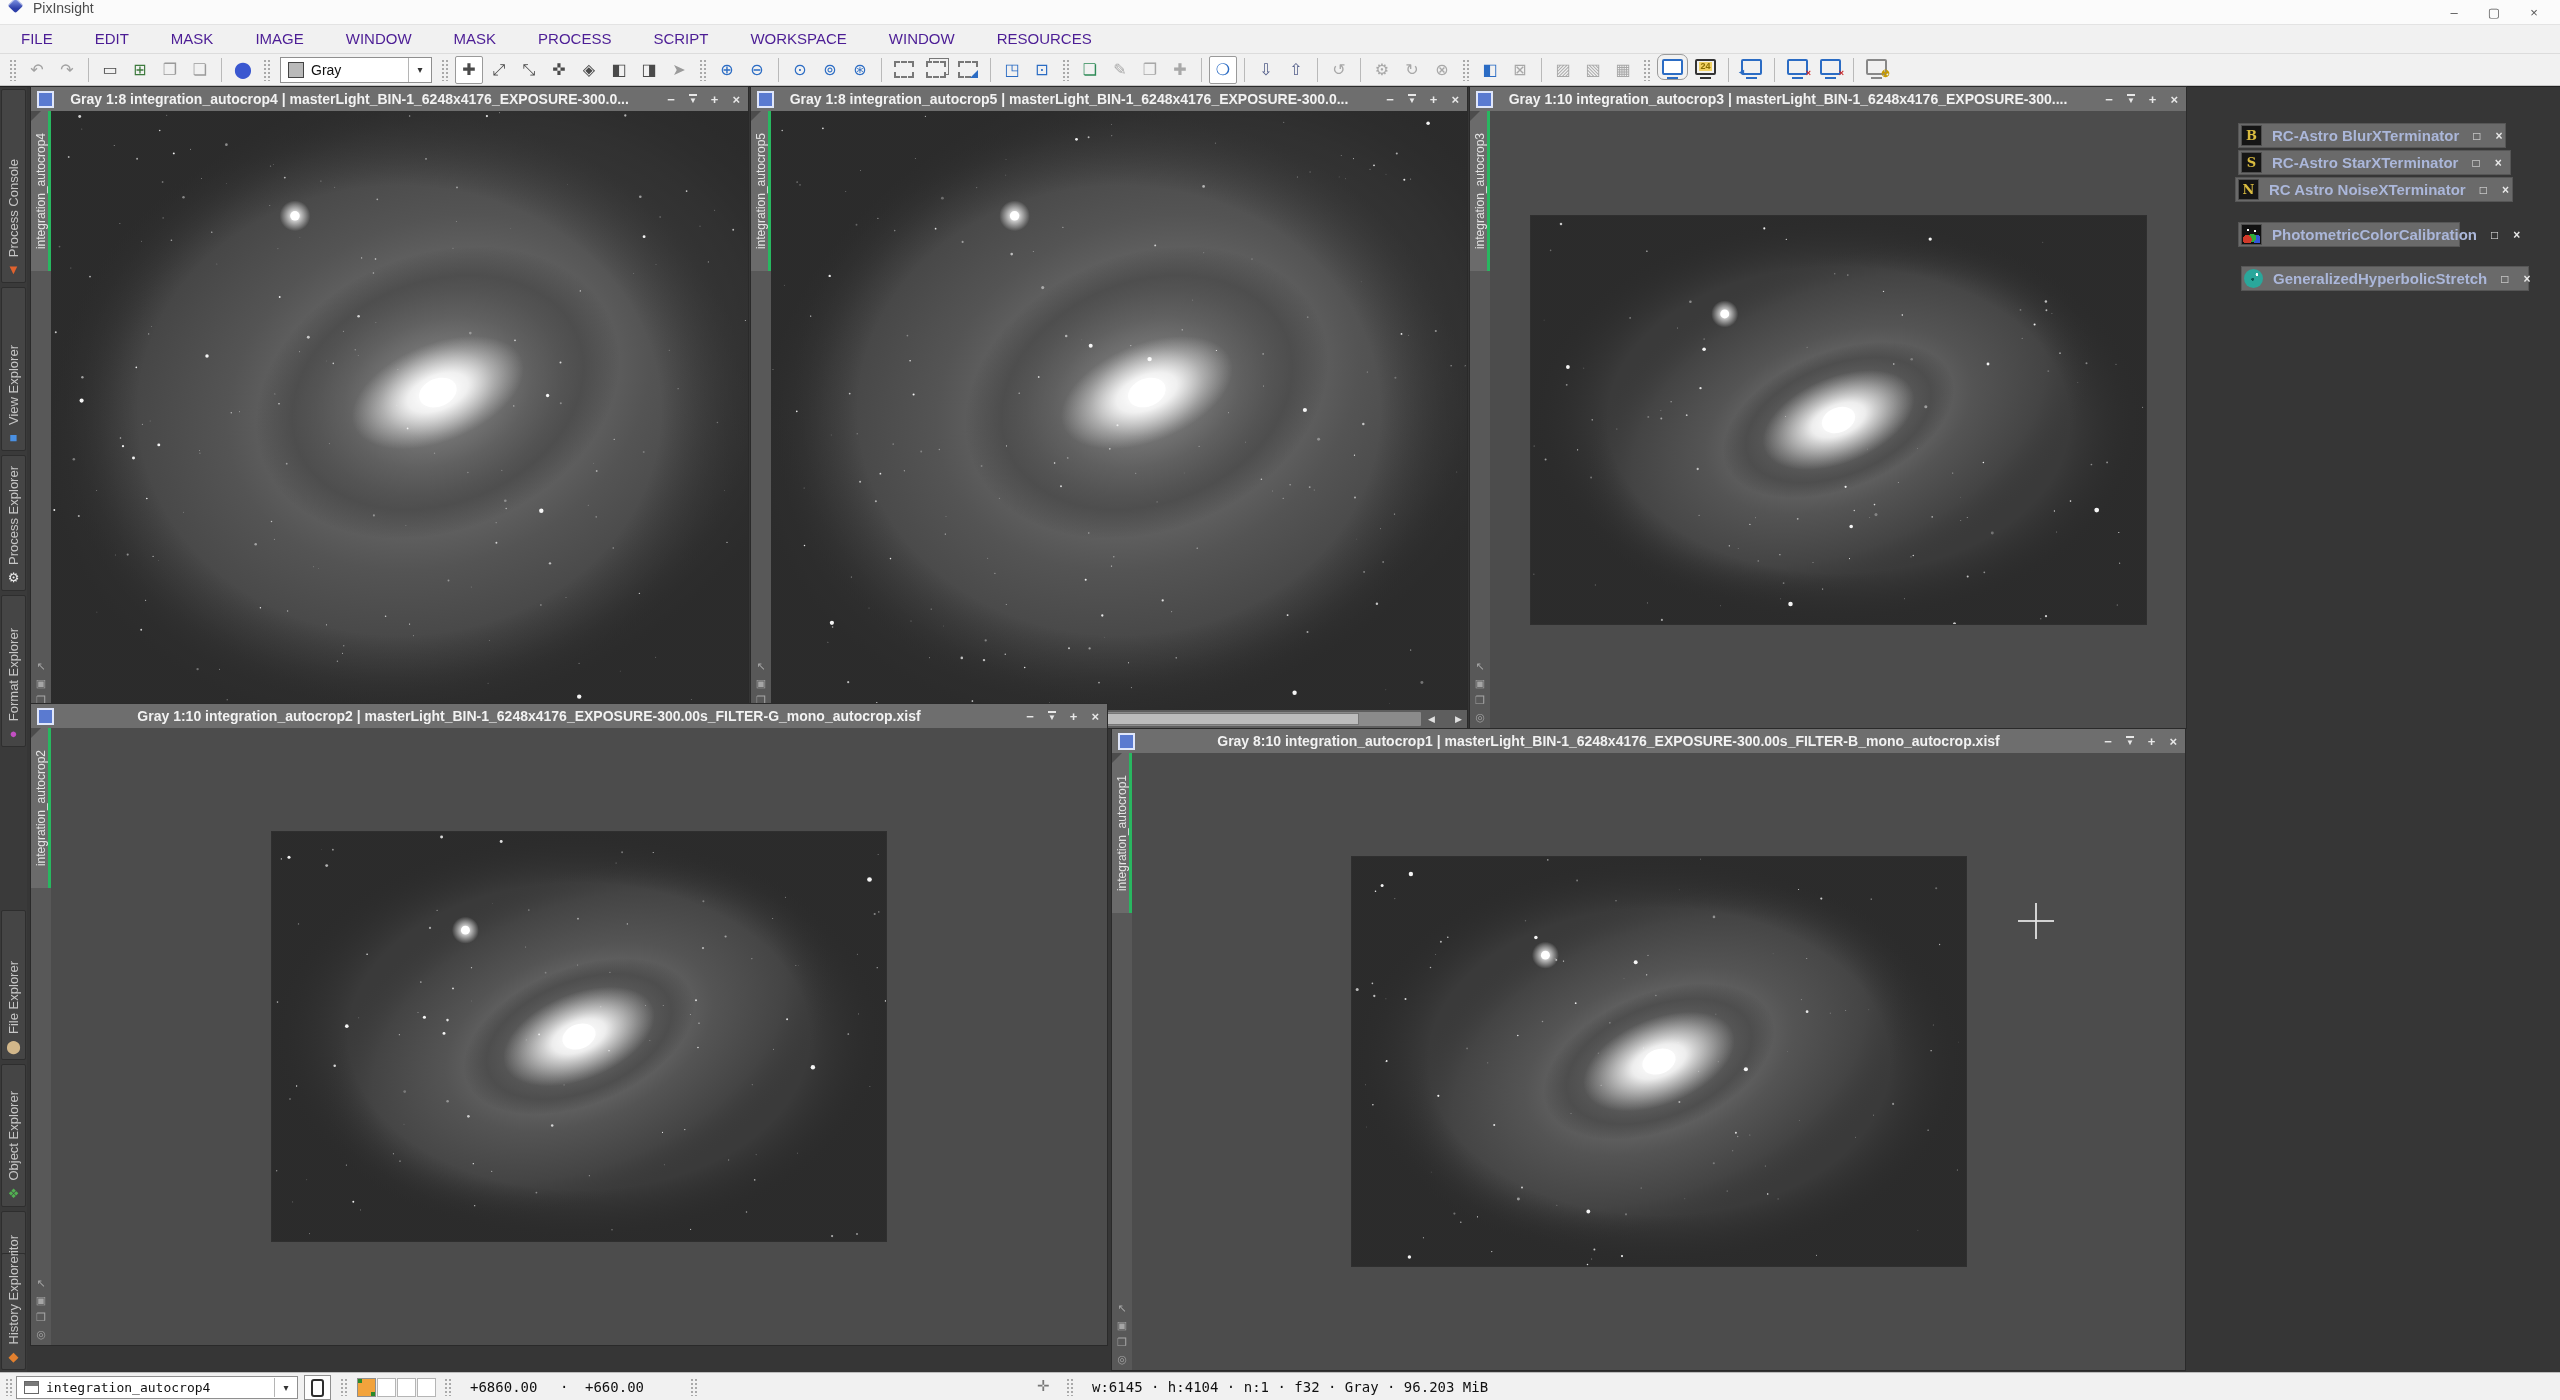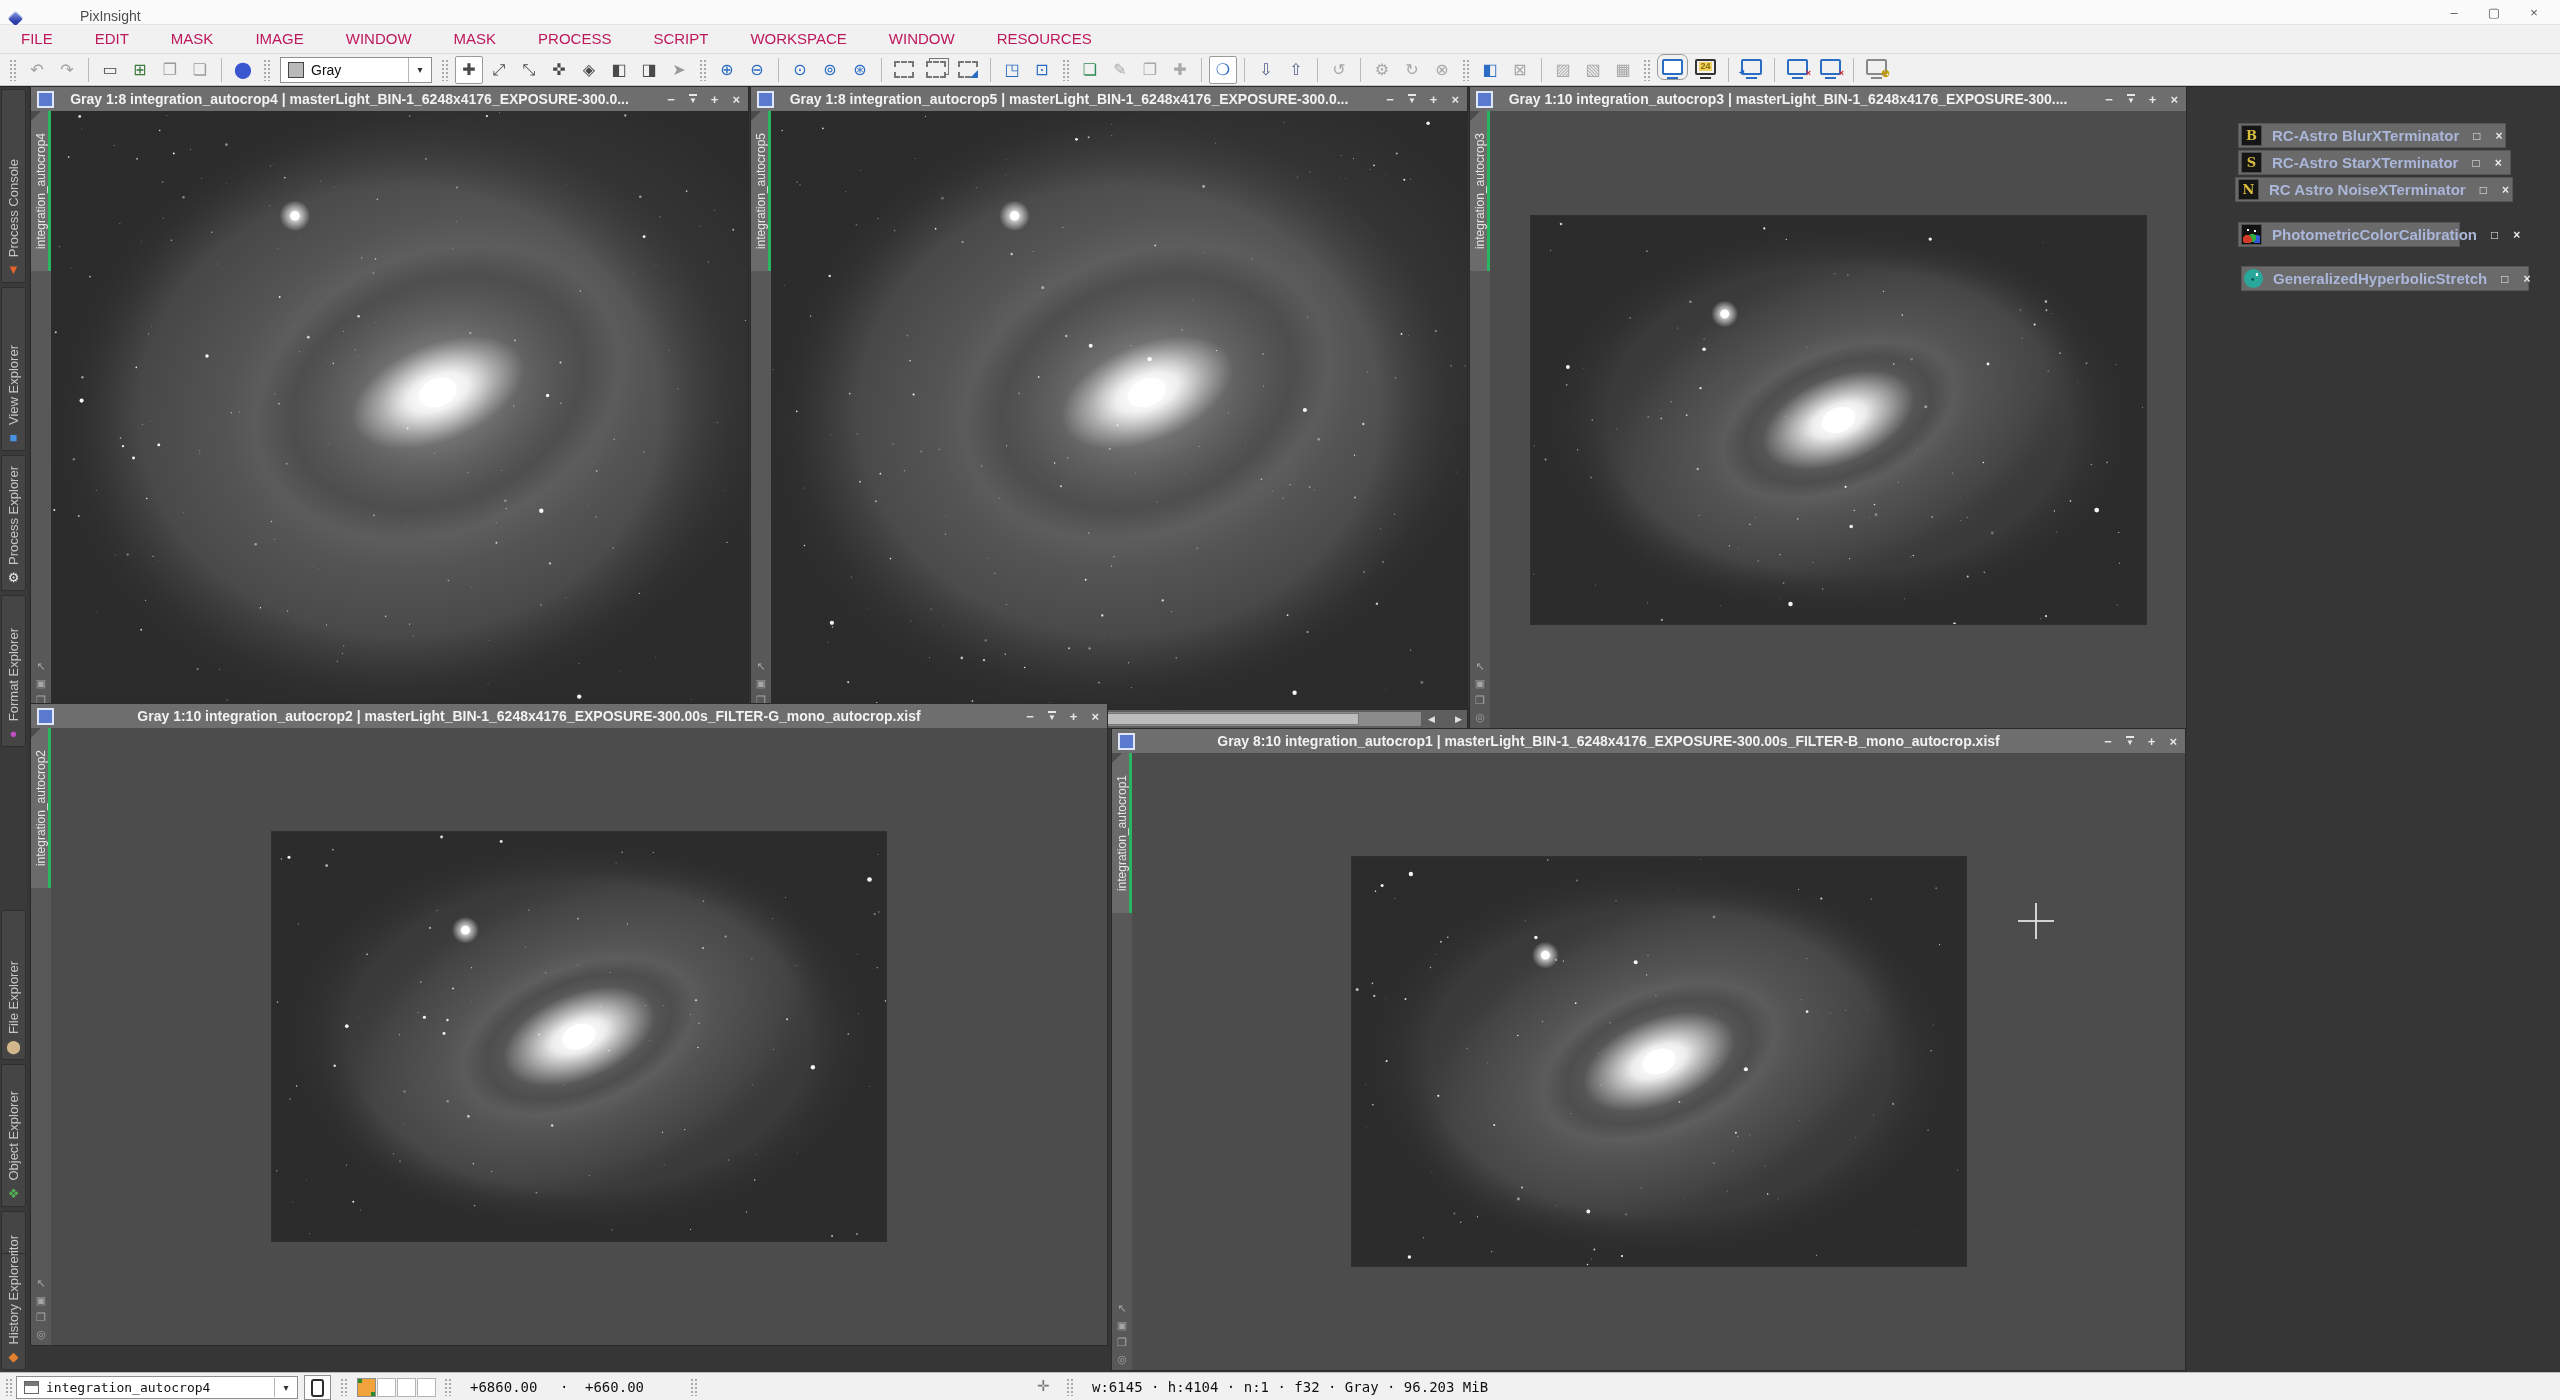--- a/index.html
+++ b/index.html
@@ -1,28 +1,28 @@
 <!DOCTYPE html>
 <html><head>
 <meta charset="utf-8">
 <style>
   html,body{margin:0;padding:0;background:#202020;}
   body{width:2560px;height:1400px;position:relative;overflow:hidden;
        font-family:"Liberation Sans",sans-serif;-webkit-font-smoothing:antialiased;}
   
   #titlebar{position:absolute;left:0;top:0;width:2560px;height:24px;background:#fbfbfb;
-            border-bottom:1px solid #e3e3e3;display:flex;align-items:flex-end;gap:47px;}
+            border-bottom:1px solid #e3e3e3;display:flex;align-items:flex-start;}
   .logo{width:11px;height:11px;margin:0 0 0 10px;background:linear-gradient(135deg,#8fa4f0,#2c3ea8 70%);
         transform:rotate(45deg);border-radius:2px;box-shadow:inset 1px 1px 0 rgba(255,255,255,.5);}
   .app-title{margin-left:12px;font-size:14px;color:#4d4d4d;}
   #win-controls{position:absolute;right:6px;top:0;height:24px;display:flex;align-items:center;}
   #win-controls span{width:40px;text-align:center;font-size:13px;color:#555;cursor:default;}
   
   #menubar{position:absolute;left:0;top:25px;width:2560px;height:28px;background:#f1f1f1;display:flex;}
-  .menu-item{padding:0 21px;line-height:28px;font-size:15px;color:#be185d;}
+  .menu-item{padding:0 21px;line-height:28px;font-size:15px;color:#4c1d95;}
   
   #toolbar{position:absolute;left:0;top:53px;width:2560px;height:33px;background:#f1f1f1;
            border-top:1px solid #dcdcdc;border-bottom:1px solid #c6c6c6;
            display:flex;align-items:center;padding-left:4px;box-sizing:border-box;}
   .tb-icon{width:26px;height:26px;display:flex;align-items:center;justify-content:center;
            font-size:16px;margin:0 1px;border:1px solid transparent;border-radius:2px;}
   .tb-icon.active{background:#ffffff;border-color:#9a9a9a;}
   .tb-sep{width:1px;height:24px;background:#b9b9b9;margin:0 6px;}
   .tb-grip{width:8px;height:22px;margin:0 5px;
            background-image:radial-gradient(#a9a9a9 1px,transparent 1.4px);background-size:4px 4px;}

